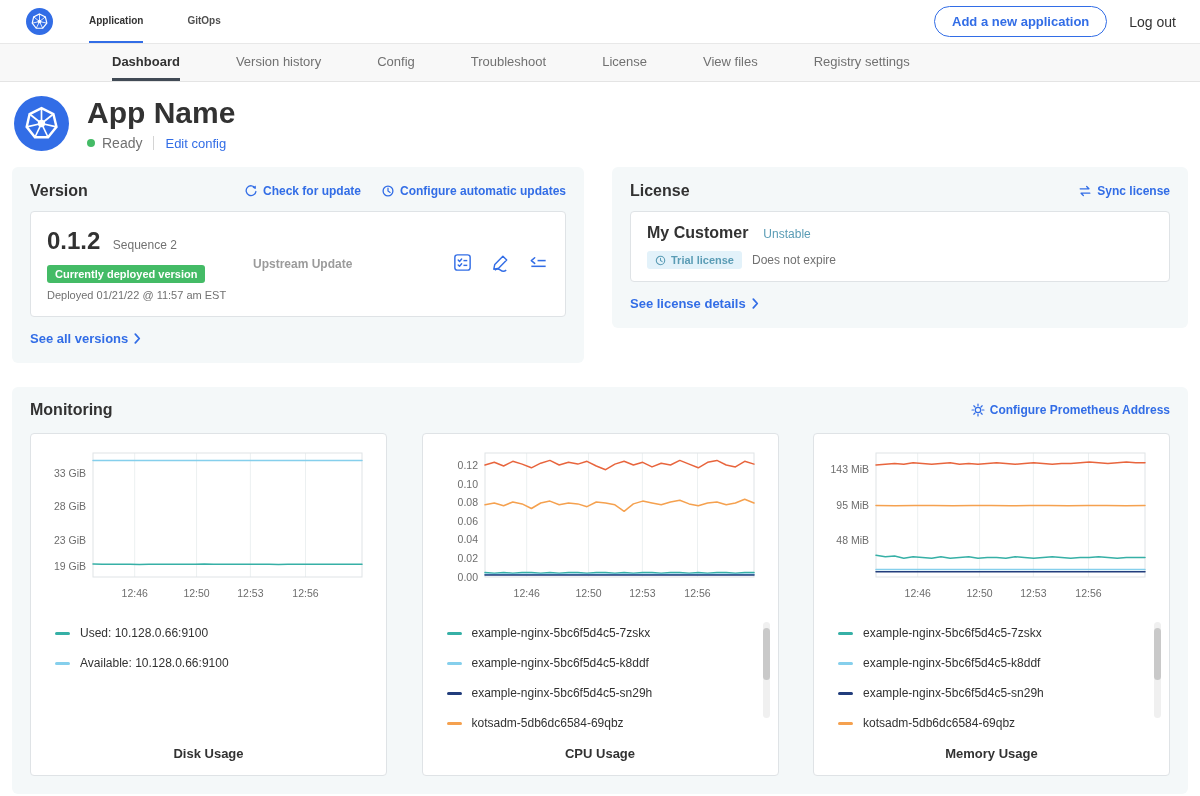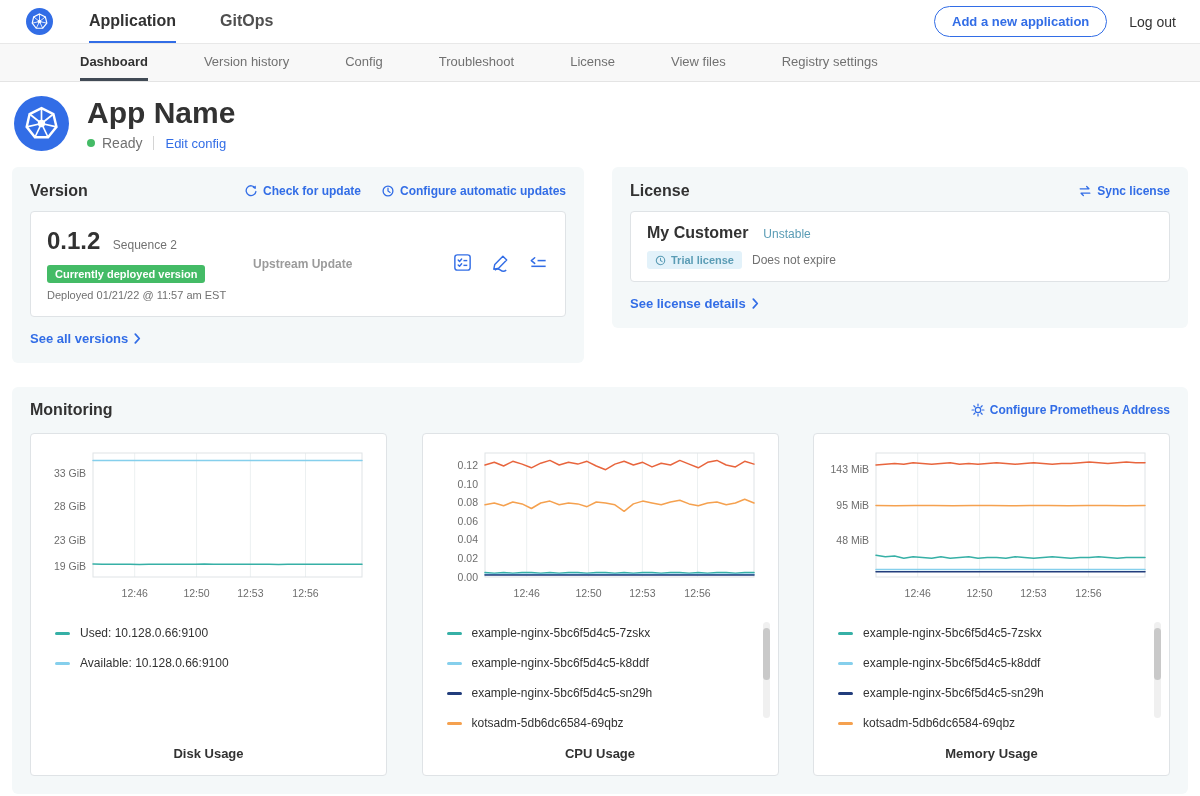--- a/index.html
+++ b/index.html
@@ -8,32 +8,32 @@
     width:1200px; height:796px; overflow:hidden;
     background:#ffffff; color:#323232;
     font-family:"Liberation Sans", sans-serif;
   }
   a { text-decoration:none; cursor:pointer; }
 
   
   .topnav { height:44px; background:#fff; border-bottom:1px solid #e8e8e8;
             display:flex; align-items:stretch; padding:0 24px 0 26px; }
   .logo-sm { align-self:center; margin-right:36px; width:27px; height:27px; }
-  .ttab { display:flex; align-items:center; margin-right:44px; font-size:16px; font-weight:bold;
+  .ttab { display:flex; align-items:center; margin-right:44px; font-size:10px; font-weight:bold;
           color:#4f4f4f; border-bottom:2px solid transparent; cursor:pointer; }
   .ttab.active { color:#323232; border-bottom-color:#326de6; }
   .topnav .spacer { flex:1; }
   .add-btn { align-self:center; background:#fff; color:#326de6; border:1px solid #326de6;
              border-radius:17px; font-weight:bold; font-size:13px; padding:7px 17px;
              font-family:inherit; cursor:pointer; }
   .logout { align-self:center; margin-left:22px; font-size:14px; color:#323232; cursor:pointer; }
 
   
   .subnav { height:38px; background:#f8f8f8; border-bottom:1px solid #e4e4e4;
-            display:flex; padding-left:80px; }
+            display:flex; padding-left:112px; }
   .snav-item { display:flex; align-items:center; margin-right:56px; font-size:13px;
                color:#717171; border-bottom:3px solid transparent; cursor:pointer; white-space:nowrap; }
   .snav-item.active { color:#323232; font-weight:bold; border-bottom-color:#414a55; }
 
   
   .app-header { display:flex; align-items:flex-start; padding:14px 0 10px 14px; gap:18px; }
   .logo-lg { width:55px; height:55px; flex:none; }
   .app-title { margin:0 0 5px 0; font-size:30px; line-height:34px; color:#323232; font-weight:bold; }
   .status-row { display:flex; align-items:center; font-size:14px; color:#717171; }
   .dot { width:8px; height:8px; border-radius:50%; background:#44bb66; margin-right:7px; }

